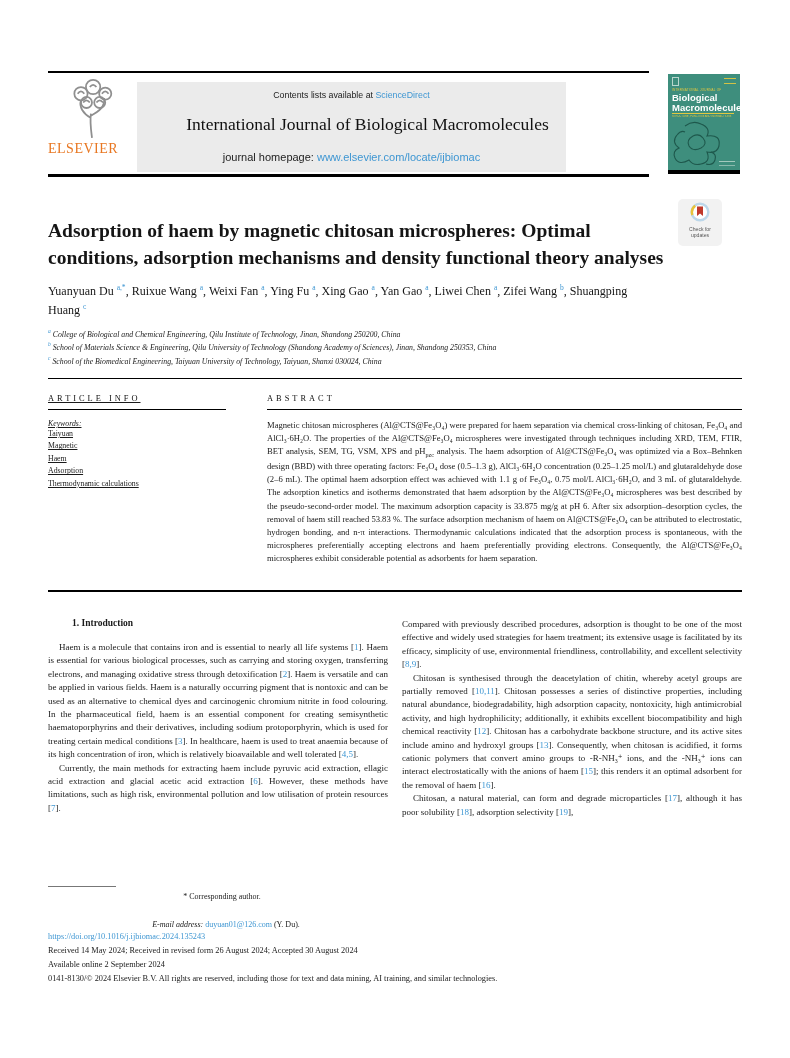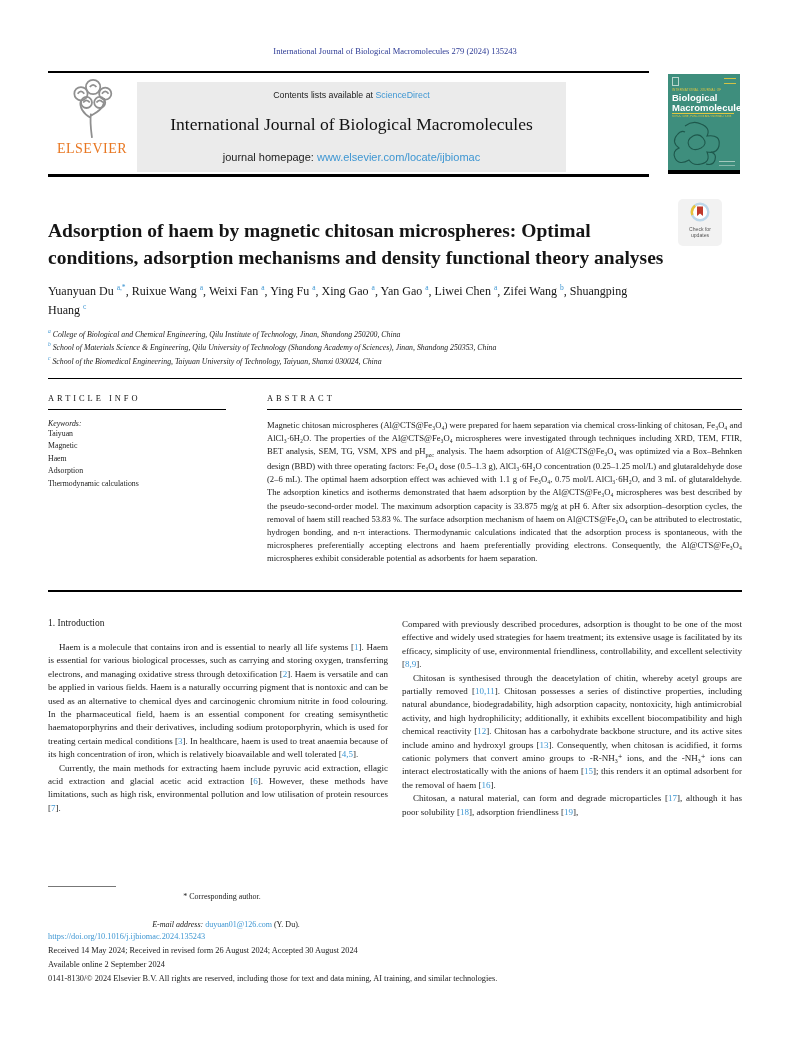--- a/index.html
+++ b/index.html
@@ -16,27 +16,27 @@
     font-size:8.5px;color:var(--navy);}
   .rule{position:absolute;background:#000;}
   .rule-top{top:71px;left:48px;width:601px;height:2px;}
   .rule-thick{top:174px;left:48px;width:601px;height:3px;}
   .rule-affil{top:378px;left:48px;width:694px;height:1px;}
   .rule-mid{top:590px;left:48px;width:694px;height:1.5px;}
 
   .masthead-box{position:absolute;top:82px;left:137px;width:429px;height:90px;background:var(--gray);}
   .contents-line{position:absolute;top:8px;left:0;width:100%;text-align:center;
     font-family:"Liberation Sans","DejaVu Sans",sans-serif;font-size:8.8px;color:#222;}
-  .journal-title{position:absolute;top:32px;left:0;width:100%;text-align:center;
+  .journal-title{position:absolute;top:32px;left:16px;width:100%;text-align:center;
     font-size:17.5px;color:#111;}
   .homepage-line{position:absolute;bottom:9px;left:0;width:100%;text-align:center;
     font-family:"Liberation Sans","DejaVu Sans",sans-serif;font-size:11px;color:#222;}
   .blue-link{color:var(--link);cursor:pointer;text-decoration:none;}
 
-  .elsevier-logo{position:absolute;top:76px;left:48px;width:88px;height:98px;text-align:center;}
+  .elsevier-logo{position:absolute;top:76px;left:48px;width:88px;height:98px;}
   .elsevier-logo svg{display:block;margin:0 auto;}
   .elsevier-wordmark{font-size:14px;letter-spacing:.5px;color:var(--orange);margin-top:1px;}
 
   .cover{position:absolute;top:74px;left:668px;width:72px;height:100px;background:var(--teal);
     border-bottom:4px solid #000;overflow:hidden;}
   .cover-topmark{position:absolute;top:3px;left:4px;width:7px;height:9px;
     border:1px solid #cfe3da;opacity:.85;}
   .cover-topbars{position:absolute;top:4px;right:4px;width:12px;height:6px;
     border-top:1px solid var(--cyellow);border-bottom:1px solid var(--cyellow);opacity:.9;}
   .cover-kicker{position:absolute;top:14px;left:4px;width:130%;color:var(--cyellow);
@@ -58,50 +58,49 @@
     border-radius:5px;display:flex;flex-direction:column;align-items:center;padding-top:3px;cursor:pointer;}
   .check-badge-label{font-family:"Liberation Sans","DejaVu Sans",sans-serif;font-size:6px;
     color:#555;text-align:center;line-height:1.15;transform:scale(.85);}
 
   .authors{position:absolute;top:282px;left:48px;width:585px;font-size:12px;line-height:1.55;color:#151515;}
   .au-sup{color:var(--link);font-size:7.5px;}
   .affiliations{position:absolute;top:327px;left:48px;width:694px;font-size:7.8px;
     font-style:italic;line-height:1.5;}
   .af-sup{color:var(--link);font-size:5.5px;}
 
-  .info-col{position:absolute;top:394px;left:48px;width:178px;}
+  .info-col{position:absolute;top:394px;left:48px;width:178px;text-decoration:underline;}
   .sec-label{font-size:8.4px;letter-spacing:3px;color:#111;}
   .label-rule{height:1px;background:#000;margin-top:6px;}
   .kw-label{font-style:italic;font-size:7.8px;margin-top:9px;}
   .kw{font-size:7.8px;line-height:1.6;}
   .abstract-col{position:absolute;top:394px;left:267px;width:475px;}
   .abstract-text{margin-top:9px;font-size:8.6px;line-height:1.53;text-align:justify;}
 
   .body-left{position:absolute;top:618px;left:48px;width:340px;}
   .body-right{position:absolute;top:618px;left:402px;width:340px;}
-  .sec-heading{font-size:9.5px;font-weight:normal;margin-bottom:13px;}
+  .sec-heading{font-size:9.5px;font-weight:bold;margin-bottom:13px;margin-left:24px;}
   .body-p{font-size:9px;line-height:1.49;text-align:justify;}
   .body-p.indent{text-indent:11px;}
   .link{color:var(--link);cursor:pointer;}
   sub{font-size:70%;}
 
   .footnote{position:absolute;top:886px;left:48px;width:340px;font-size:8px;line-height:1.55;text-align:center;}
   .fn-rule{width:68px;height:1px;background:#777;margin-bottom:4px;}
   .fn-line1{padding-left:8px;}
   .fn-line2{padding-left:16px;margin-top:16px;}
   .em-label{font-style:italic;}
 
   .bottom-block{position:absolute;top:930px;left:48px;width:694px;font-size:8.3px;line-height:1.67;}
 </style>
 </head>
 <body>
 
 <div id="page">
 
-  <div class="citation-top">International Journal of Biological Macromolecules 279 (2024) 135243</div>
   <div class="rule rule-top"></div>
 
   <div class="elsevier-logo">
     <span>
       <svg viewBox="0 0 64 58" width="72" height="64">
         <g stroke="#8f8f8f" fill="none" stroke-width="1.6">
           <path d="M32 56 C31 48 30 42 31 34 M31 38 C24 34 20 28 22 22 M31 36 C38 32 44 28 43 20"></path>
           <circle cx="22" cy="16" r="6"></circle>
             <circle cx="33" cy="10" r="6.5"></circle>
             <circle cx="44" cy="16" r="5.5"></circle>
@@ -196,21 +195,21 @@
     <div class="sec-heading">1. Introduction</div>
     <div>
         <p class="body-p indent"><span>Haem is a molecule that contains iron and is essential to nearly all life systems [</span><span class="link">1</span><span>]. Haem is essential for various biological processes, such as carrying and storing oxygen, transferring electrons, and managing oxidative stress through detoxification [</span><span class="link">2</span><span>]. Haem is versatile and can be applied in various fields. Haem is a naturally occurring pigment that is nontoxic and can be used as an alternative to chemical dyes and carcinogenic chromium nitrite in food colouring. In the pharmaceutical field, haem is an essential component for creating semisynthetic haematoporphyrins and their derivatives, including sodium protoporphyrin, which is used for treating certain medical conditions [</span><span class="link">3</span><span>]. In healthcare, haem is used to treat anaemia because of its high concentration of iron, which is relatively bioavailable and well tolerated [</span><span class="link">4,5</span><span>].</span></p>
         <p class="body-p indent"><span>Currently, the main methods for extracting haem include pyruvic acid extraction, ellagic acid extraction and glacial acetic acid extraction [</span><span class="link">6</span><span>]. However, these methods have limitations, such as high risk, environmental pollution and low utilisation of protein resources [</span><span class="link">7</span><span>].</span></p>
       </div>
   </div>
 
   <div class="body-right">
       <p class="body-p"><span>Compared with previously described procedures, adsorption is thought to be one of the most effective and widely used strategies for haem treatment; its extensive usage is facilitated by its efficacy, simplicity of use, environmental friendliness, controllability, and excellent selectivity [</span><span class="link">8,9</span><span>].</span></p>
       <p class="body-p indent"><span>Chitosan is synthesised through the deacetylation of chitin, whereby acetyl groups are partially removed [</span><span class="link">10,11</span><span>]. Chitosan possesses a series of distinctive properties, including natural abundance, biodegradability, high adsorption capacity, nontoxicity, high antimicrobial activity, and high hydrophilicity; additionally, it exhibits excellent biocompatibility and high chemical reactivity [</span><span class="link">12</span><span>]. Chitosan has a carbohydrate backbone structure, and its active sites include amino and hydroxyl groups [</span><span class="link">13</span><span>]. Consequently, when chitosan is acidified, it forms cationic polymers that convert amino groups to -R-NH₃⁺ ions, and the -NH₃⁺ ions can interact electrostatically with the anions of haem [</span><span class="link">15</span><span>]; this renders it an optimal adsorbent for the removal of haem [</span><span class="link">16</span><span>].</span></p>
-      <p class="body-p indent"><span>Chitosan, a natural material, can form and degrade microparticles [</span><span class="link">17</span><span>], although it has poor solubility [</span><span class="link">18</span><span>], adsorption friendliness [</span><span class="link">19</span><span>],</span></p>
+      <p class="body-p indent"><span>Chitosan, a natural material, can form and degrade microparticles [</span><span class="link">17</span><span>], although it has poor solubility [</span><span class="link">18</span><span>], adsorption selectivity [</span><span class="link">19</span><span>],</span></p>
     </div>
 
   <div class="footnote">
     <div class="fn-rule"></div>
     <div class="fn-line1">* Corresponding author.</div>
     <div class="fn-line2">
       <span class="em-label">E-mail address:</span>
       <span> </span><span class="blue-link">duyuan01@126.com</span><span> (Y. Du).</span>
     </div>
   </div>

